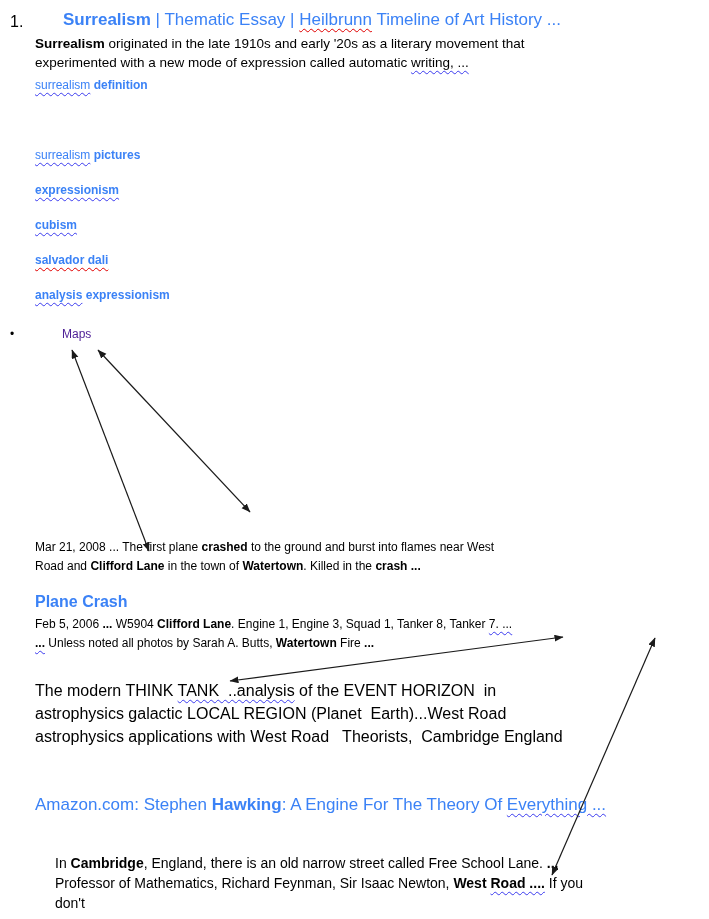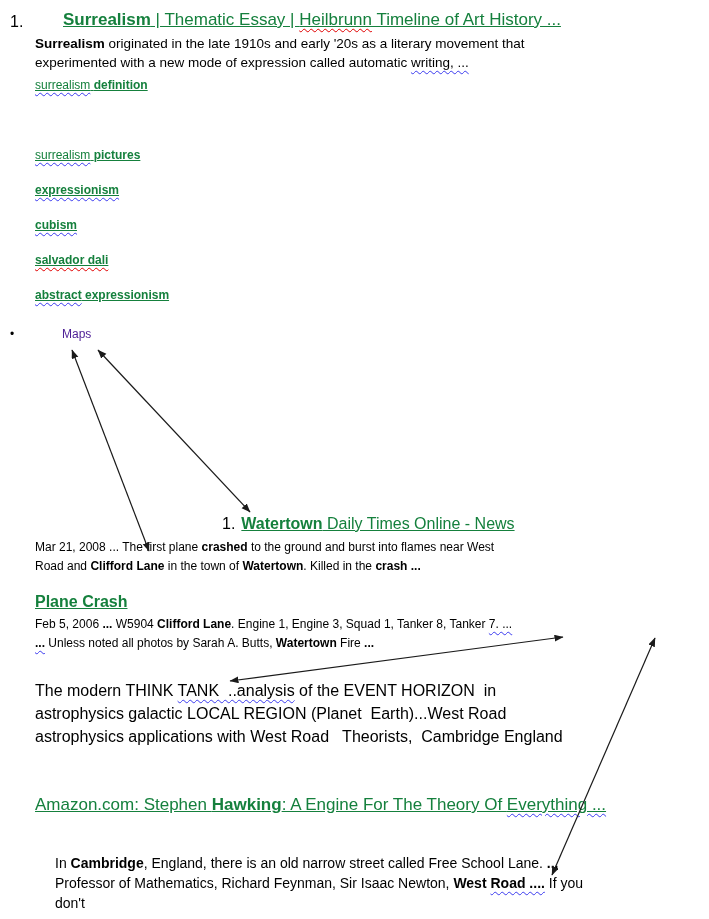--- a/index.html
+++ b/index.html
@@ -1,21 +1,21 @@
 <!DOCTYPE html>
 <html><head>
 <meta charset="utf-8">
 <style>
   html,body{margin:0;padding:0;background:#fff;}
   .page{
     position:relative;width:709px;height:919px;background:#ffffff;
     font-family:"Liberation Sans",sans-serif;color:#000;overflow:hidden;
   }
   .abs{position:absolute;white-space:nowrap;}
-  a.link{color:#15803d;text-decoration:underline;cursor:pointer;}
+  a.link{color:#3b82f6;cursor:pointer;}
   .plainlink{color:#4c1d95;text-decoration:none;cursor:pointer;}
   .b{font-weight:bold;}
   .w-blue{text-decoration-line:underline;text-decoration-style:wavy;text-decoration-color:#3B3BEF;text-decoration-thickness:1px;text-underline-offset:3px;}
   .w-red{text-decoration-line:underline;text-decoration-style:wavy;text-decoration-color:#E00000;text-decoration-thickness:1px;text-underline-offset:3px;}
   .f135{font-size:13.5px;line-height:19px;}
   .f14{font-size:12px;line-height:19px;}
   .f14l20{font-size:14px;line-height:20px;margin-left:20px;}
   .f16{font-size:16px;line-height:19px;}
   .f16l23{font-size:16px;line-height:23px;}
   .f17{font-size:17px;line-height:20px;}
@@ -30,28 +30,25 @@
 
   <span class="abs f16" style="left:10px;top:12px">1.</span>
   <a class="abs link f17" style="left:63px;top:10px"><span class="b">Surrealism</span><span> | Thematic Essay | </span><span class="w-red">Heilbrunn</span><span> Timeline of Art History ...</span></a>
   <div class="abs f135" style="left:35px;top:34px"><span class="b">Surrealism</span><span> originated in the late 1910s and early '20s as a literary movement that</span><br><span>experimented with a new mode of expression called automatic </span><span class="w-blue">writing, ...</span></div>
 
   <a class="abs link f14" style="left:35px;top:76px"><span class="w-blue">surrealism</span><span> </span><span class="b">definition</span></a>
   <a class="abs link f14" style="left:35px;top:146px"><span class="w-blue">surrealism</span><span> </span><span class="b">pictures</span></a>
   <a class="abs link f14" style="left:35px;top:181px"><span class="b w-blue">expressionism</span></a>
   <a class="abs link f14" style="left:35px;top:216px"><span class="b w-blue">cubism</span></a>
   <a class="abs link f14" style="left:35px;top:251px"><span class="b w-red">salvador dali</span></a>
-  <a class="abs link f14" style="left:35px;top:286px"><span class="b w-blue">abstract</span><span class="b"> expressionism</span></a>
+  <a class="abs link f14" style="left:35px;top:286px"><span class="b w-blue">analysis</span><span class="b"> expressionism</span></a>
 
   <span class="abs f14" style="left:10px;top:325px">•</span>
   <a class="abs plainlink f14" style="left:62px;top:325px">Maps</a>
 
-  <div class="abs f16" style="left:222px;top:514px">
-    <span class="num">1.</span><a class="link"><span class="b">Watertown</span><span> Daily Times Online - News</span></a>
-  </div>
   <div class="abs f14" style="left:35px;top:538px"><span>Mar 21, 2008 ... The first plane </span><span class="b">crashed</span><span> to the ground and burst into flames near West</span><br><span>Road and </span><span class="b">Clifford Lane</span><span> in the town of </span><span class="b">Watertown</span><span>. Killed in the </span><span class="b">crash ...</span></div>
 
   <a class="abs link f16 b" style="left:35px;top:592px">Plane Crash</a>
   <div class="abs f14" style="left:35px;top:615px"><span>Feb 5, 2006 </span><span class="b">...</span><span> W5904 </span><span class="b">Clifford Lane</span><span>. Engine 1, Engine 3, Squad 1, Tanker 8, Tanker </span><span class="w-blue">7. ...</span><br><span class="b w-blue">...</span><span> Unless noted all photos by Sarah A. Butts, </span><span class="b">Watertown</span><span> Fire </span><span class="b">...</span></div>
 
   <div class="abs f16l23" style="left:35px;top:679px"><span>The modern THINK </span><span class="w-blue">TANK&nbsp; ..analysis</span><span> of the EVENT HORIZON&nbsp; in</span><br><span>astrophysics galactic LOCAL REGION (Planet&nbsp; Earth)...West Road</span><br><span>astrophysics applications with West Road&nbsp;&nbsp; Theorists,&nbsp; Cambridge England</span></div>
 
   <a class="abs link f17" style="left:35px;top:795px"><span>Amazon.com: Stephen </span><span class="b">Hawking</span><span>: A Engine For The Theory Of </span><span class="w-blue">Everything ...</span></a>
 
   <div class="abs f14l20" style="left:35px;top:853px"><span>In </span><span class="b">Cambridge</span><span>, England, there is an old narrow street called Free School Lane. </span><span class="b">...</span><br><span>Professor of Mathematics, Richard Feynman, Sir Isaac Newton, </span><span class="b">West </span><span class="b w-blue">Road ....</span><span> If you</span><br><span>don't</span></div>

